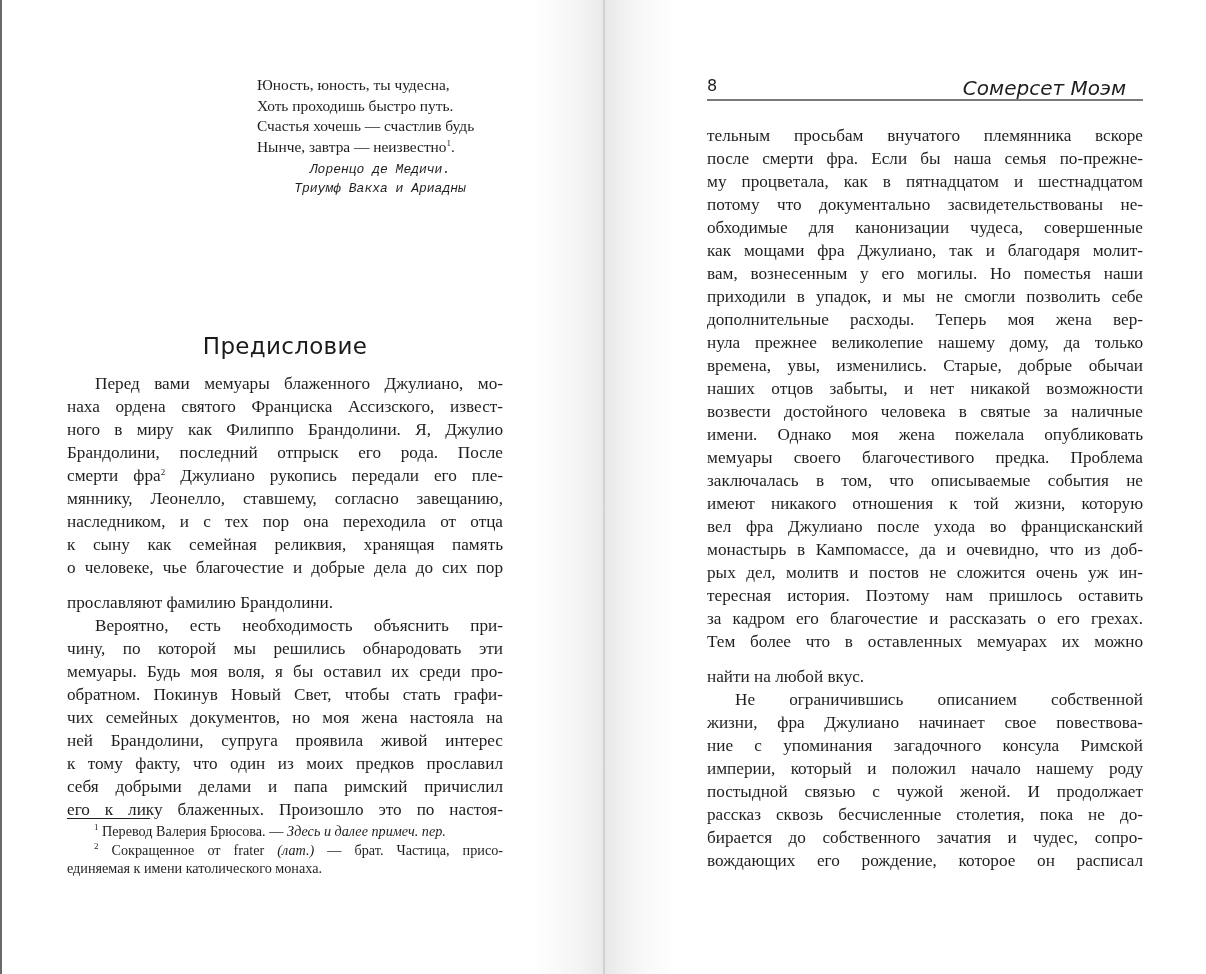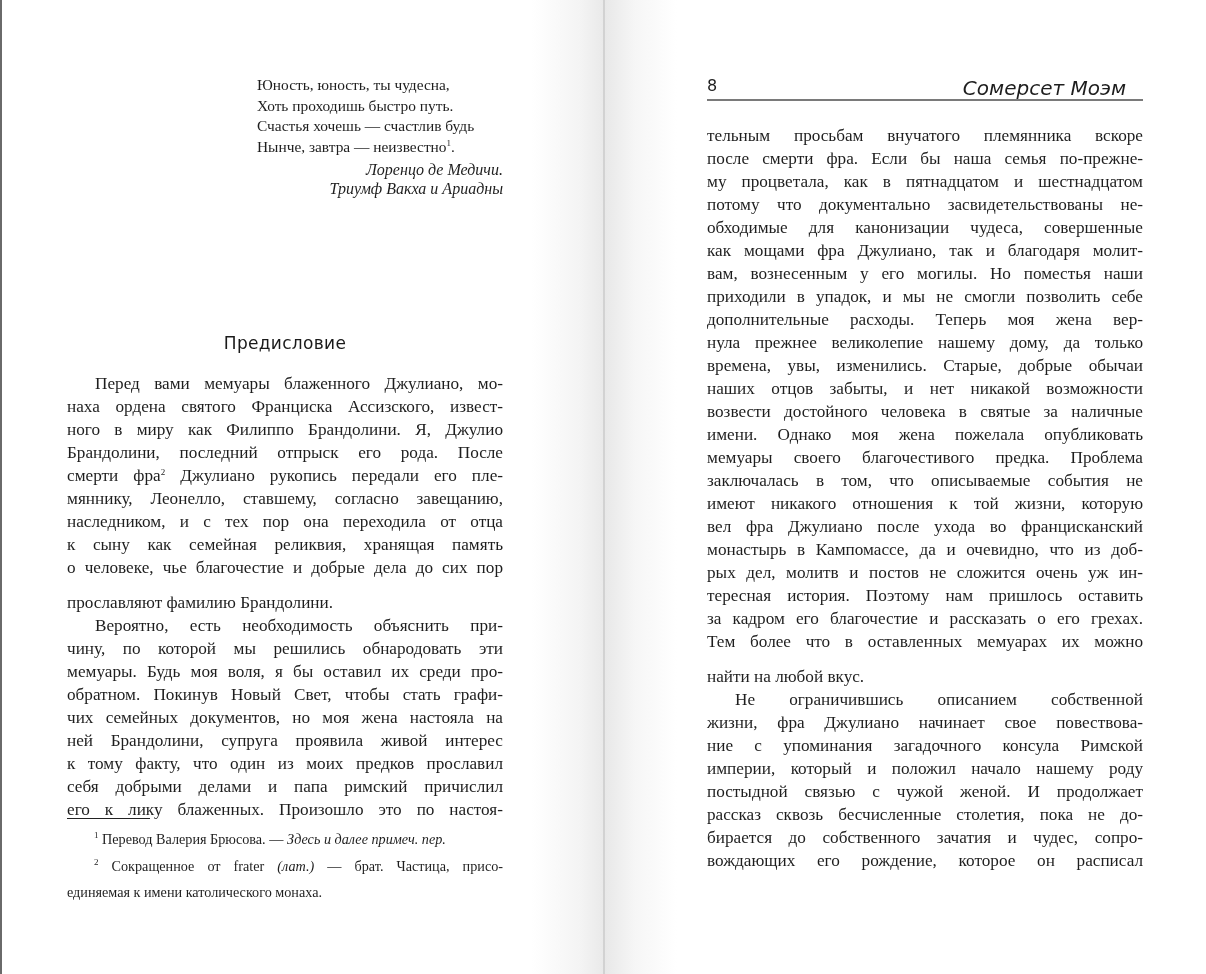--- a/index.html
+++ b/index.html
@@ -16,42 +16,42 @@
   .page { position: absolute; top: 0; height: 974px; }
   .page-left { left: 2px; width: 602px;
     background: linear-gradient(to right, #ffffff 0%, #ffffff 88%, #f4f4f4 96%, #e9e9e9 100%); }
   .page-right { left: 605px; width: 601px;
     background: linear-gradient(to right, #e8e8e8 0%, #f6f6f6 5%, #ffffff 12%, #ffffff 100%); }
   .gutter-line { position: absolute; left: 603px; top: 0; width: 2px; height: 974px; background: #d2d2d2; }
 
   
   .epigraph { position: absolute; left: 257px; top: 75px; width: 246px; font-size: 15.4px; line-height: 20.5px; }
   .epigraph .verse-line { white-space: nowrap; }
-  .epigraph .attrib { text-align: right; font-style: italic; font-size: 16px; line-height: 19px; }
+  .epigraph .attrib { text-align: center; font-style: italic; font-size: 13px; line-height: 19px; font-family: Liberation Mono, monospace; }
   .epigraph .attrib.first { margin-top: 3px; }
   sup { font-size: 9px; line-height: 0; vertical-align: 6px; }
 
   
   .preface-title {
     position: absolute; left: 67px; width: 436px; top: 333px;
-    text-align: center; font-family: "DejaVu Sans", sans-serif; font-size: 17px; letter-spacing: 0.3px; color: #1a1a1a;
+    text-align: center; font-family: "DejaVu Sans", sans-serif; font-size: 23px; letter-spacing: 0.3px; color: #1a1a1a;
   }
 
   .body-text { font-size: 17.2px; line-height: 23px; text-align: justify; }
   .body-text .ln { display: block; text-align: justify; text-align-last: justify; white-space: nowrap; height: 23px; }
   .body-text .ln.last { text-align-last: left; margin-top: 12px; }
   .body-text .ln.indent { padding-left: 28px; }
 
   .left-body { position: absolute; left: 67px; top: 372px; width: 436px; }
   .right-body { position: absolute; left: 707px; top: 124px; width: 436px; }
 
   
   .fn-rule { position: absolute; left: 67px; top: 818px; width: 83px; height: 1px; background: #222; }
   .footnotes { position: absolute; left: 67px; top: 822px; width: 436px; font-size: 14.2px; line-height: 18.5px; }
-  .footnotes .ln { display: block; white-space: nowrap; text-align: justify; text-align-last: justify; margin-top: 8px; }
+  .footnotes .ln { display: block; white-space: nowrap; text-align: justify; text-align-last: justify; }
   .footnotes .ln.last { text-align-last: left; }
   .footnotes .ln.indent { padding-left: 27px; }
   .footnotes em { font-style: italic; }
 
   
   .running-header { position: absolute; left: 707px; top: 76px; width: 436px; height: 22px; }
   .running-header .page-num { position: absolute; left: 0; top: 0; font-family: "DejaVu Sans", sans-serif; font-size: 16px; }
   .running-header .running-title { position: absolute; right: 17px; top: 0; font-family: "DejaVu Sans", sans-serif; font-style: italic; font-size: 20px; }
   .header-rule { position: absolute; left: 707px; top: 99px; width: 436px; height: 2px; background: #7a7a7a; }
 </style>

